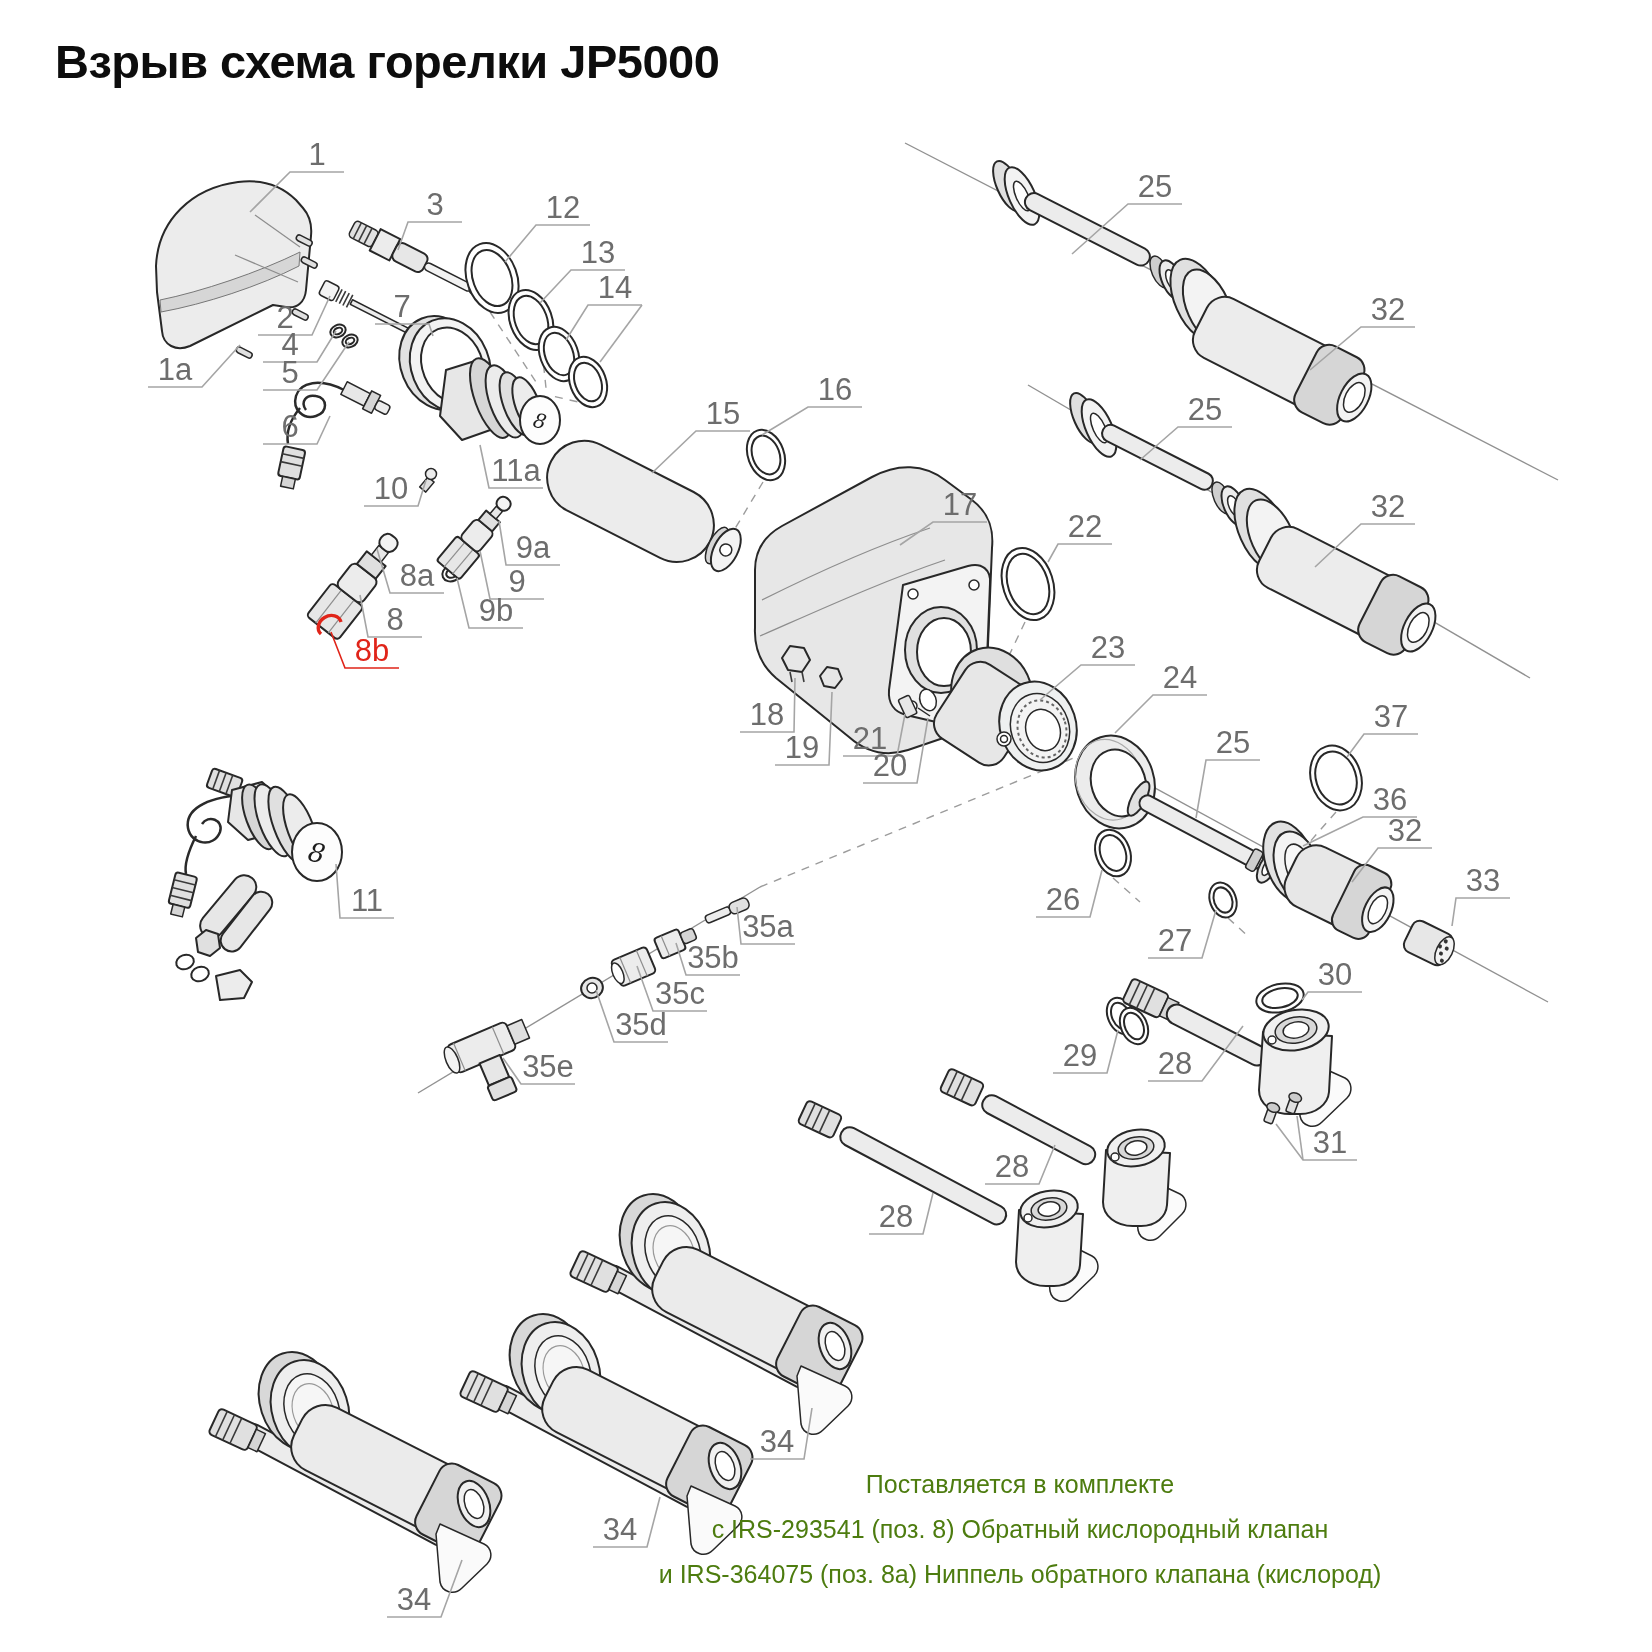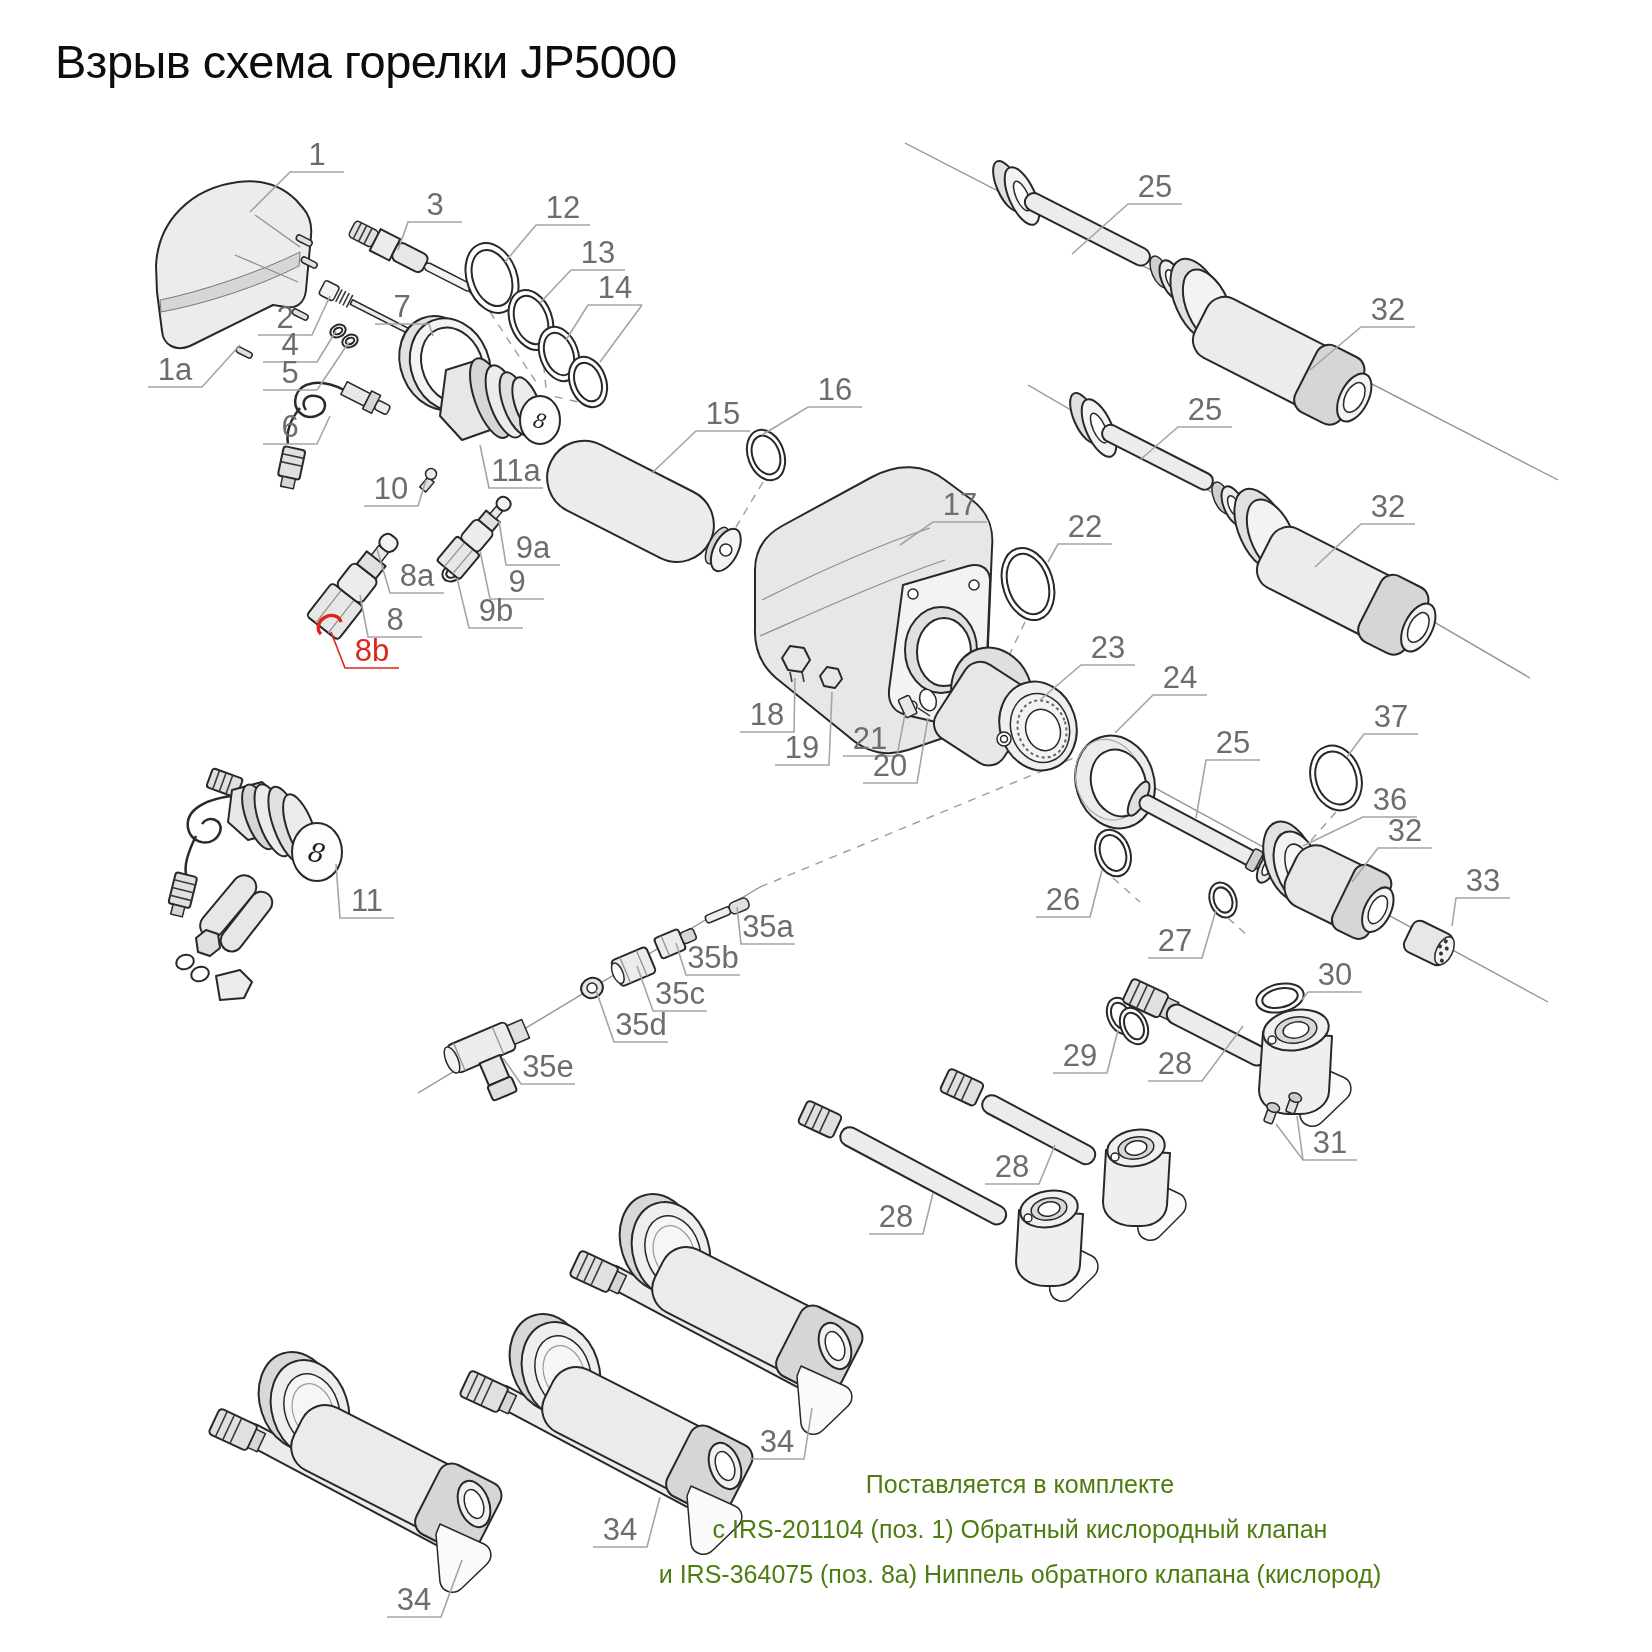--- a/index.html
+++ b/index.html
@@ -1,18 +1,18 @@
 <!DOCTYPE html>
 <html><head>
 <meta charset="utf-8">
 <style>
   html,body{margin:0;padding:0;background:#fff;}
   #page{position:relative;width:1652px;height:1652px;background:#fff;overflow:hidden;
         font-family:"Liberation Sans",sans-serif;}
-  #title{position:absolute;left:55px;top:34px;font-size:47px;font-weight:400;
+  #title{position:absolute;left:55px;top:34px;font-size:47px;font-weight:700;
          color:#0d0d0d;letter-spacing:-.5px;white-space:nowrap;}
   #note{position:absolute;right:32px;top:1462px;width:1200px;text-align:center;
         font-size:25px;line-height:45px;color:#4d7c0f;}
   svg{position:absolute;left:0;top:0;}
   .s2{stroke:#282828;stroke-width:2;stroke-linejoin:round;}
   .s15{stroke:#282828;stroke-width:1.5;stroke-linejoin:round;}
   .f0{fill:#ececec}.f1{fill:#e0e0e0}.f2{fill:#f3f3f3}.fw{fill:#fff}.fd{fill:#d6d6d6}.f3{fill:#e7e7e7}
   .nf{fill:none}
   .or{fill:none;stroke:#282828;stroke-width:2;}
   .orw{fill:#fff;stroke:#282828;stroke-width:2;}
@@ -610,16 +610,16 @@
       <text class="lbl" x="680" y="1004">35c</text>
       <text class="lbl" x="641" y="1035">35d</text>
       <text class="lbl" x="548" y="1077">35e</text>
       <text class="lbl" x="1390" y="810">36</text>
       <text class="lbl" x="1391" y="727">37</text>
     </g>
   </svg>
 
   <div id="note">
     <div>Поставляется в комплекте</div>
-    <div>с IRS-201104 (поз. 1) Обратный кислородный клапан</div>
+    <div>с IRS-293541 (поз. 8) Обратный кислородный клапан</div>
     <div>и IRS-364075 (поз. 8а) Ниппель обратного клапана (кислород)</div>
   </div>
 </div>
 
 </body></html>

